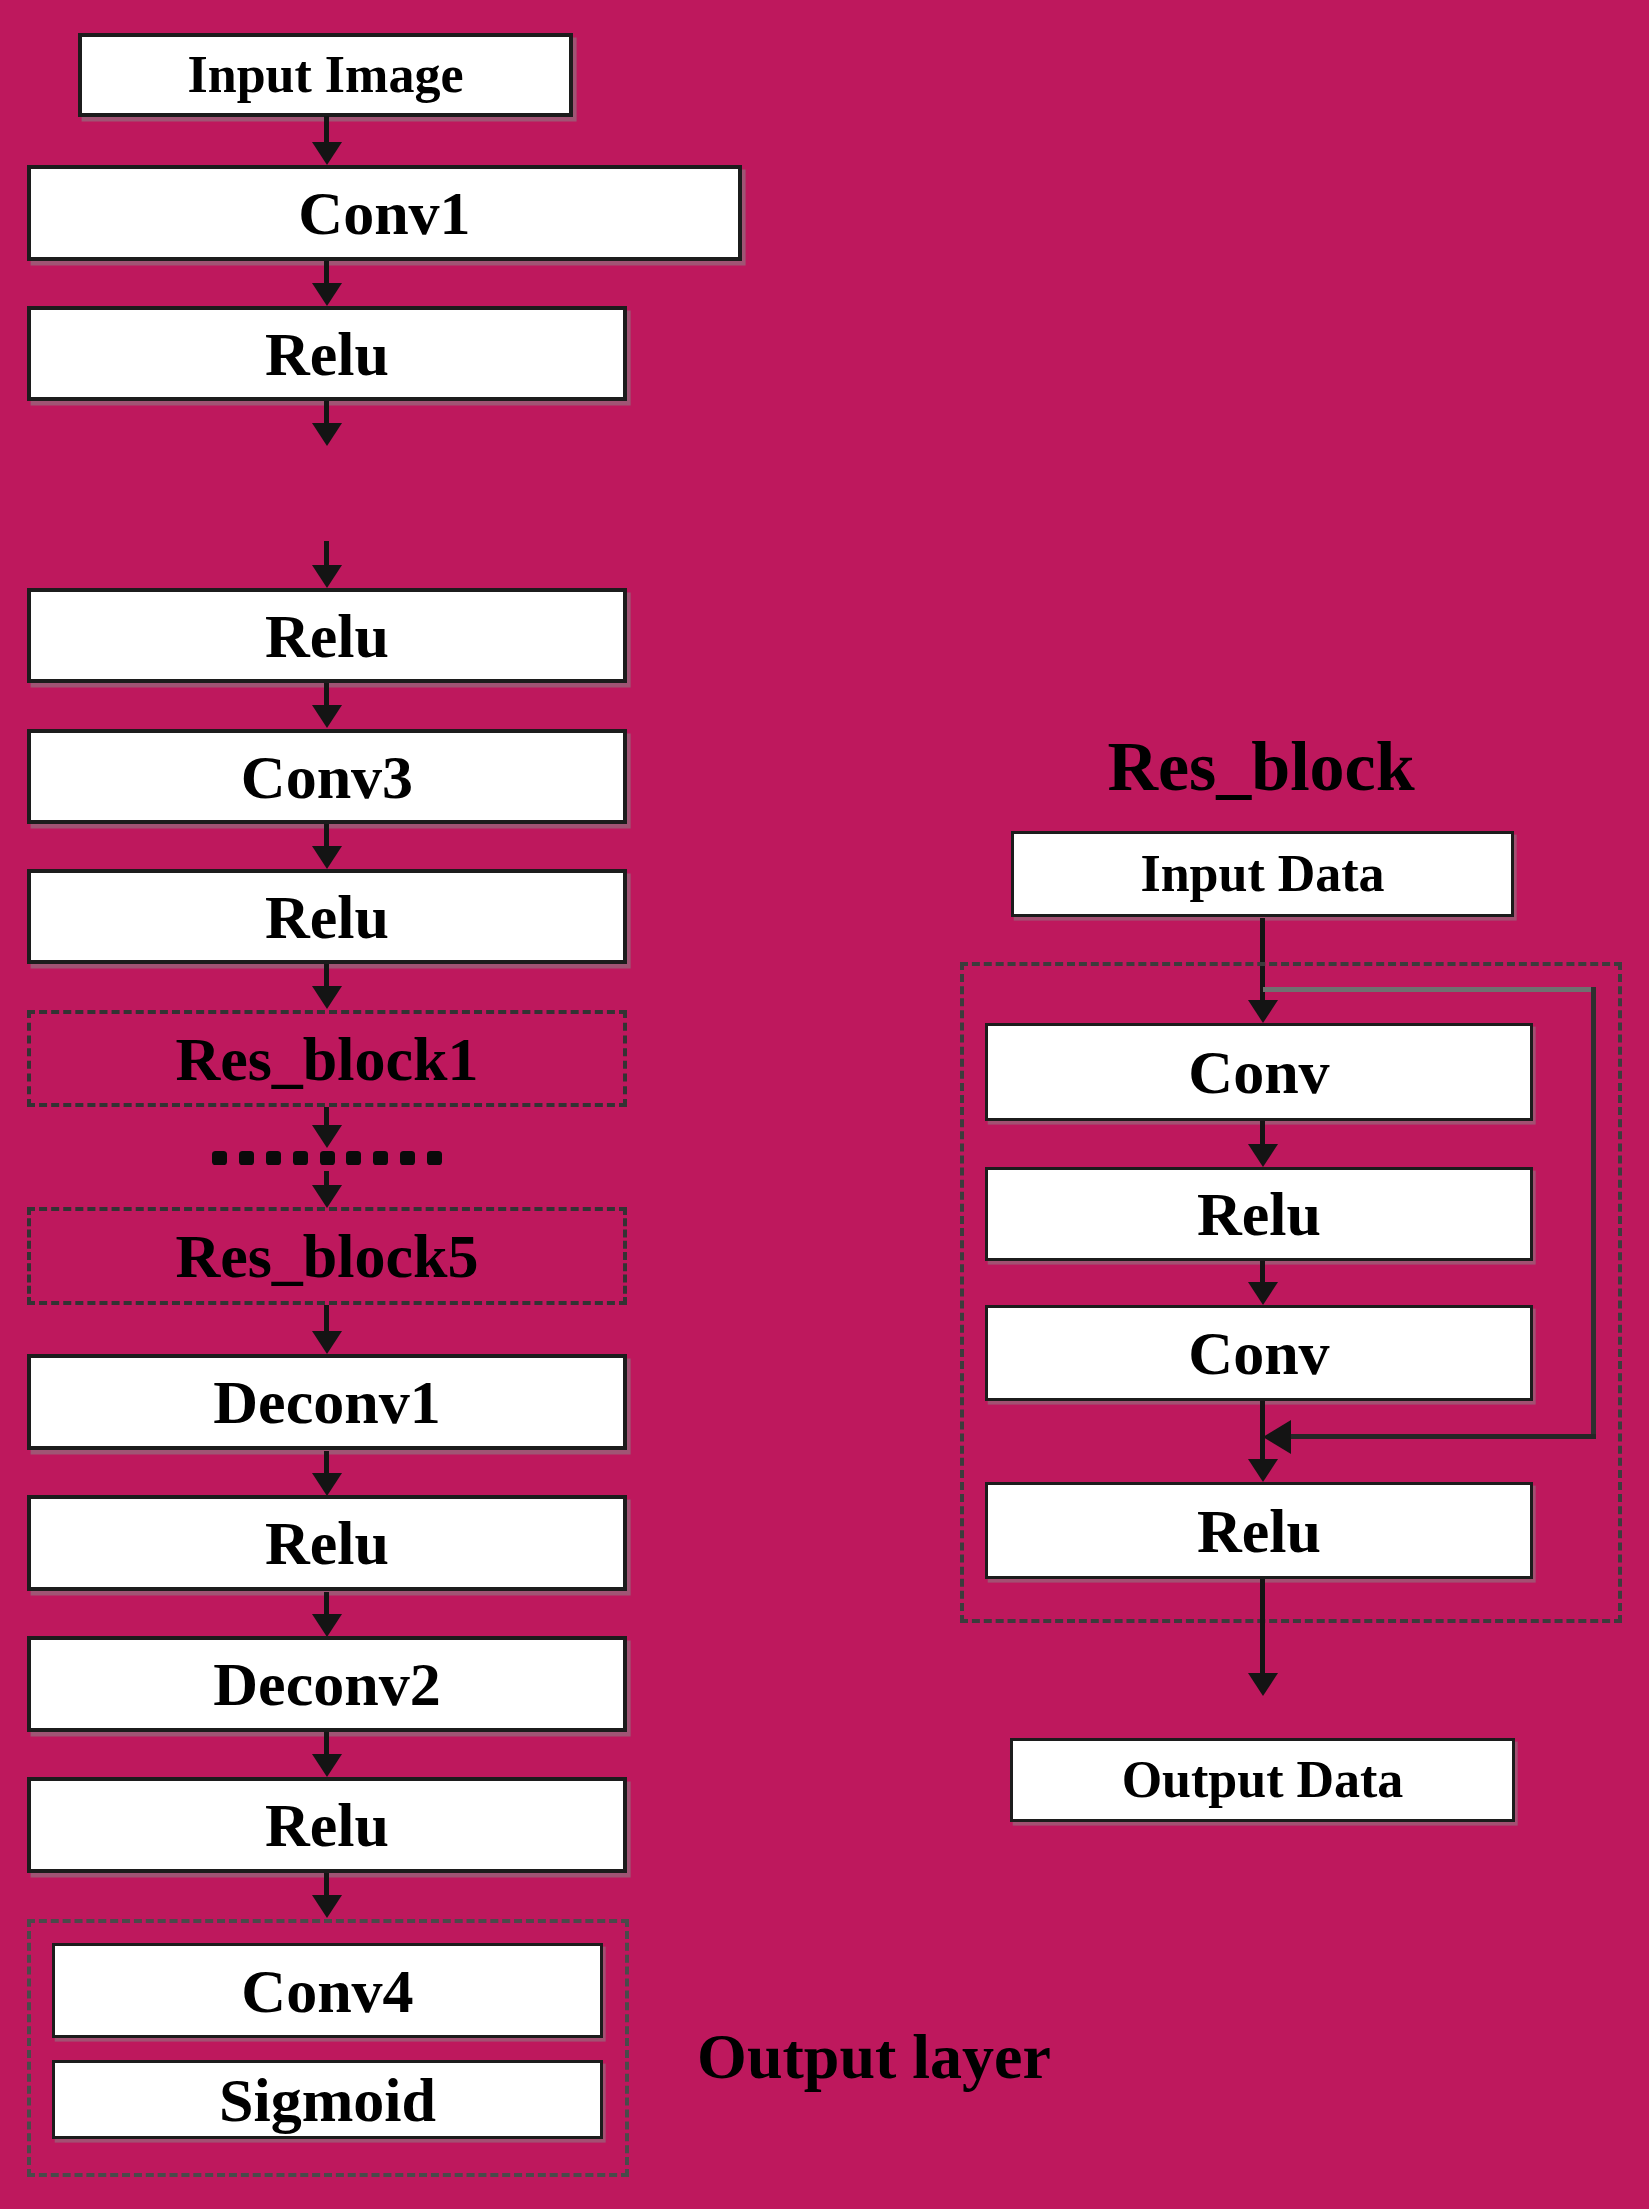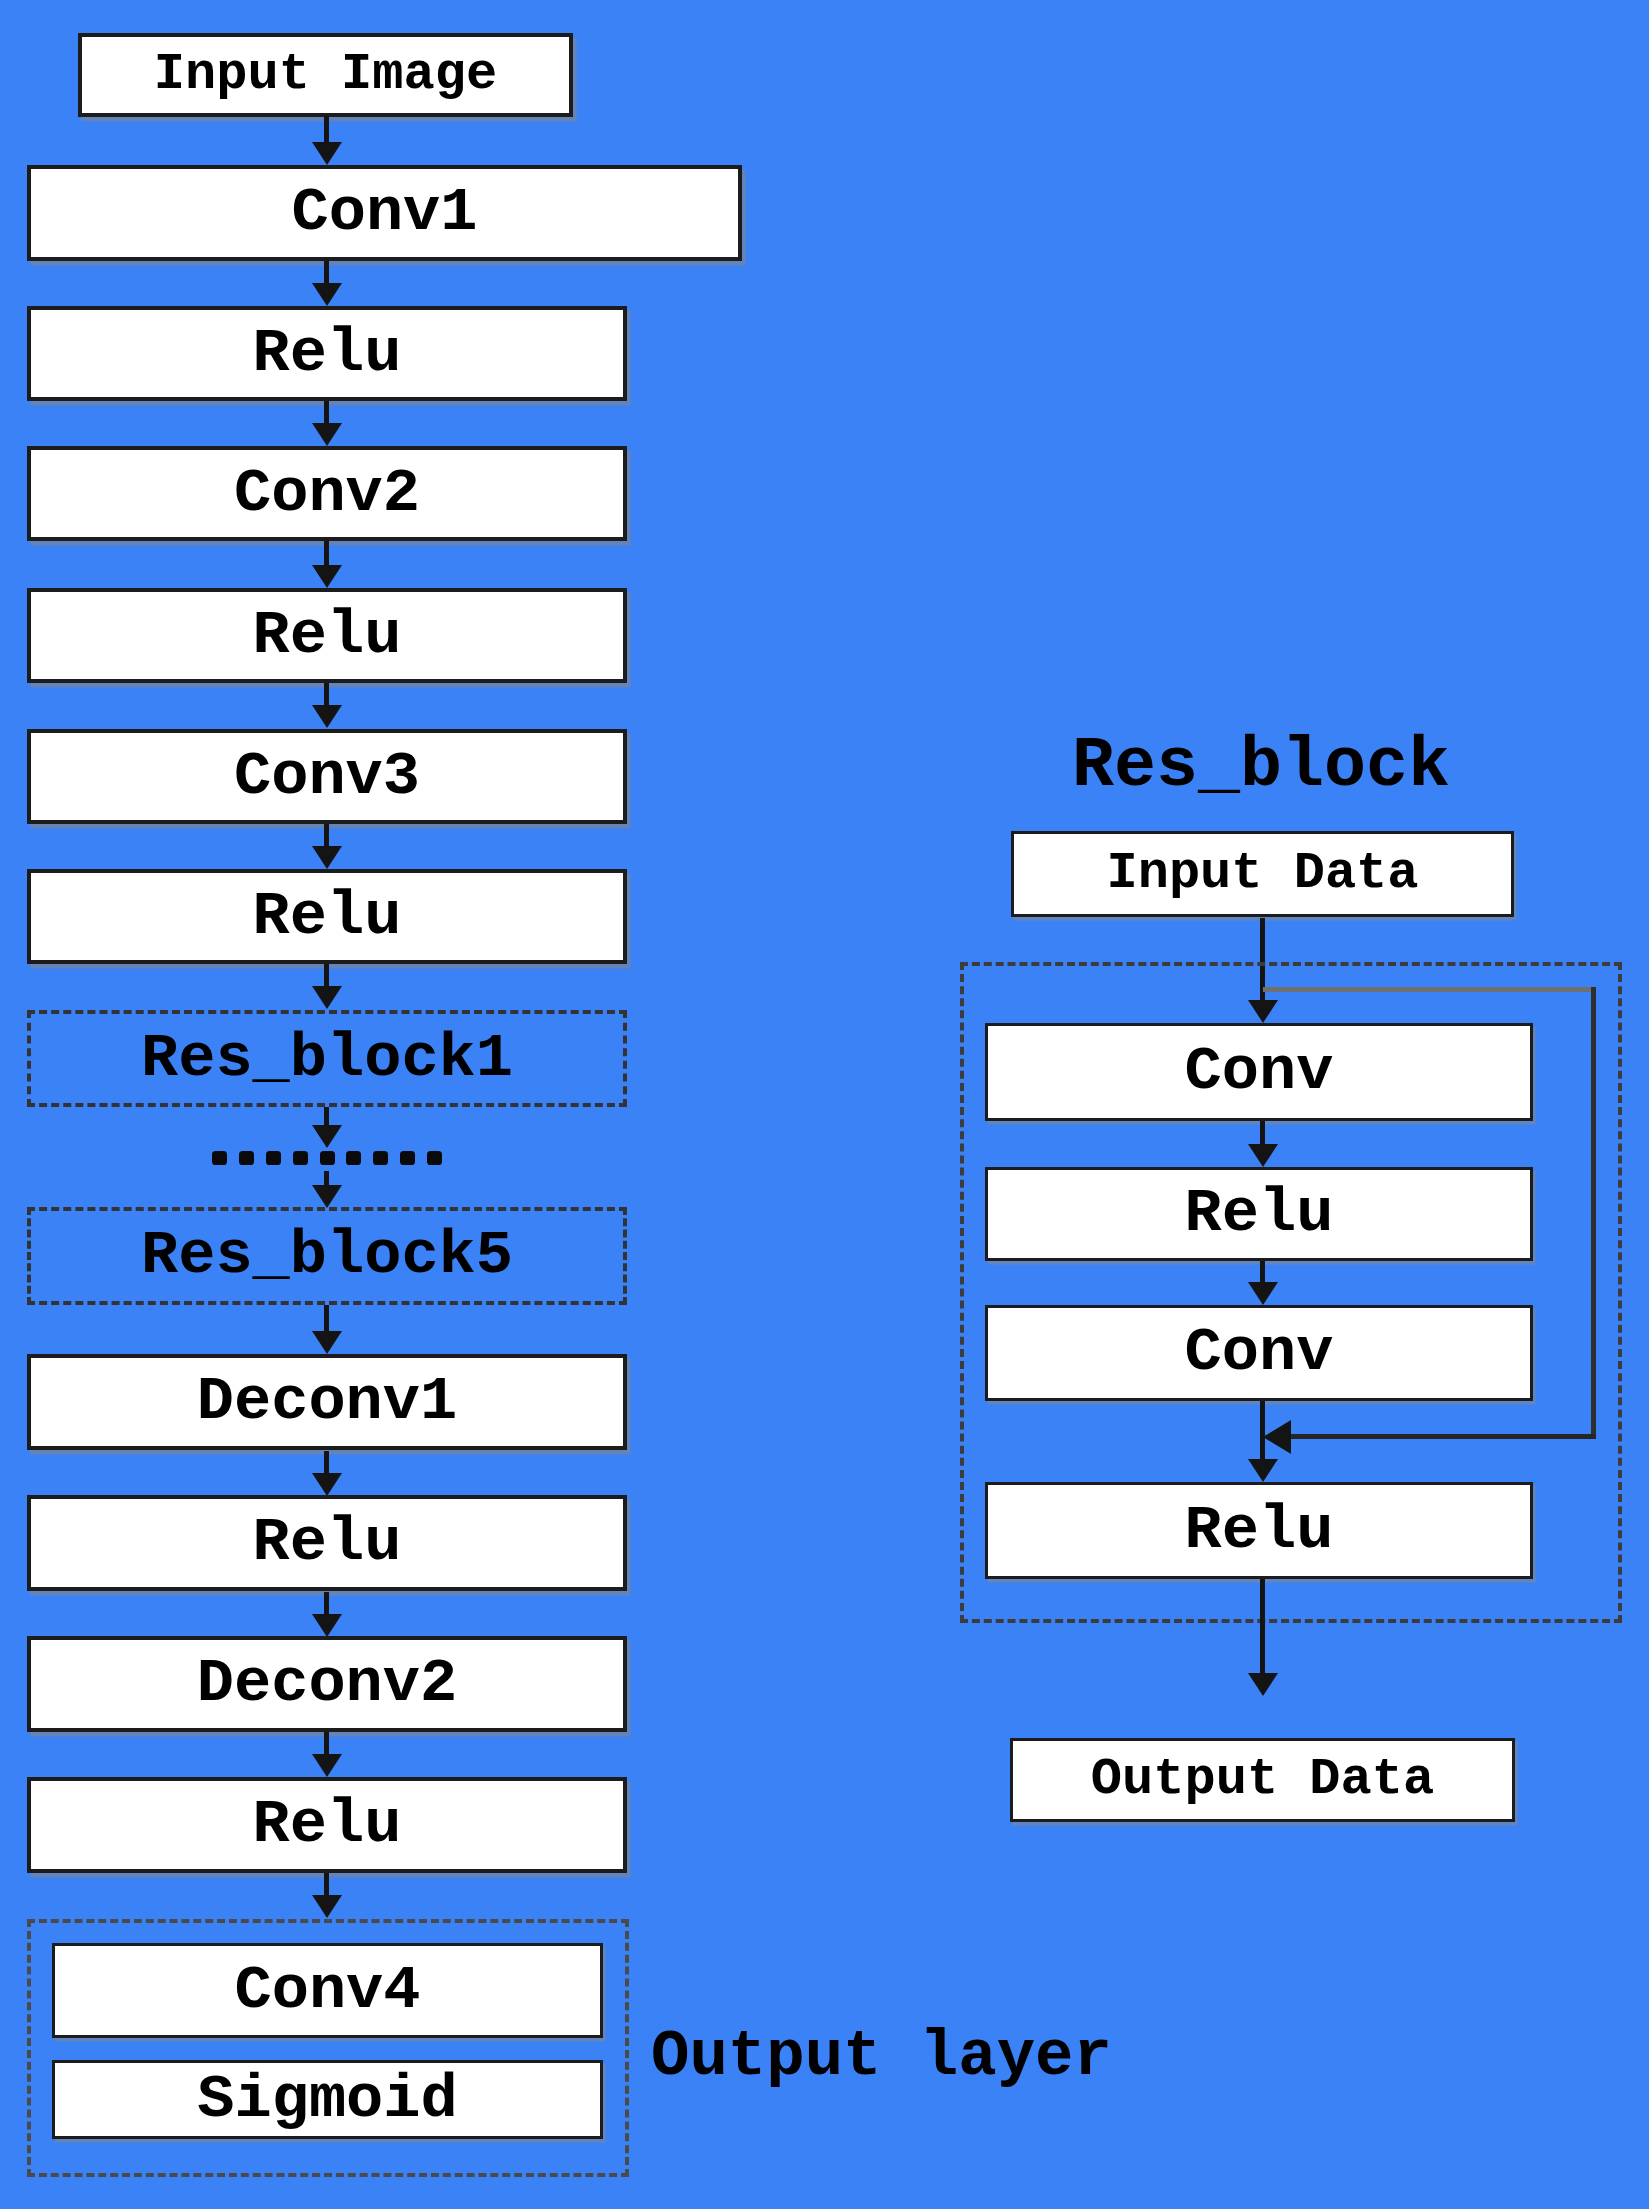--- a/index.html
+++ b/index.html
@@ -1,22 +1,22 @@
 <!DOCTYPE html>
 <html style="font-size:14.3px"><head>
 <meta charset="utf-8">
 <title>Network Architecture Diagram</title>
 <style>
   html,body{margin:0;padding:0;background:#ffffff;}
   .canvas{
     position:relative;
     width:1649px;
     height:2210px;
-    background:#3b82f6;
-    font-family:Liberation Mono, monospace;
+    background:#be185d;
+    font-family:Liberation Serif, serif;
     overflow:hidden;
   }
   
   .box{
     position:absolute;
     box-sizing:border-box;
     background:#ffffff;
     display:flex;
     align-items:center;
     justify-content:center;
@@ -114,23 +114,20 @@
 
   <div class="box solid f70" style="left:27px;top:306px;width:600px;height:95px;">
     <span class="lbl">Relu</span>
   </div>
 
   <div class="arr" style="left:307px;top:401px;height:45px;">
       <i class="sh"></i>
       <i class="hd"></i>
     </div>
 
-  <div class="box solid f70" style="left:27px;top:446px;width:600px;height:95px;">
-    <span class="lbl">Conv2</span>
-  </div>
 
   <div class="arr" style="left:307px;top:541px;height:47px;">
       <i class="sh"></i>
       <i class="hd"></i>
     </div>
 
   <div class="box solid f70" style="left:27px;top:588px;width:600px;height:95px;">
     <span class="lbl">Relu</span>
   </div>
 

